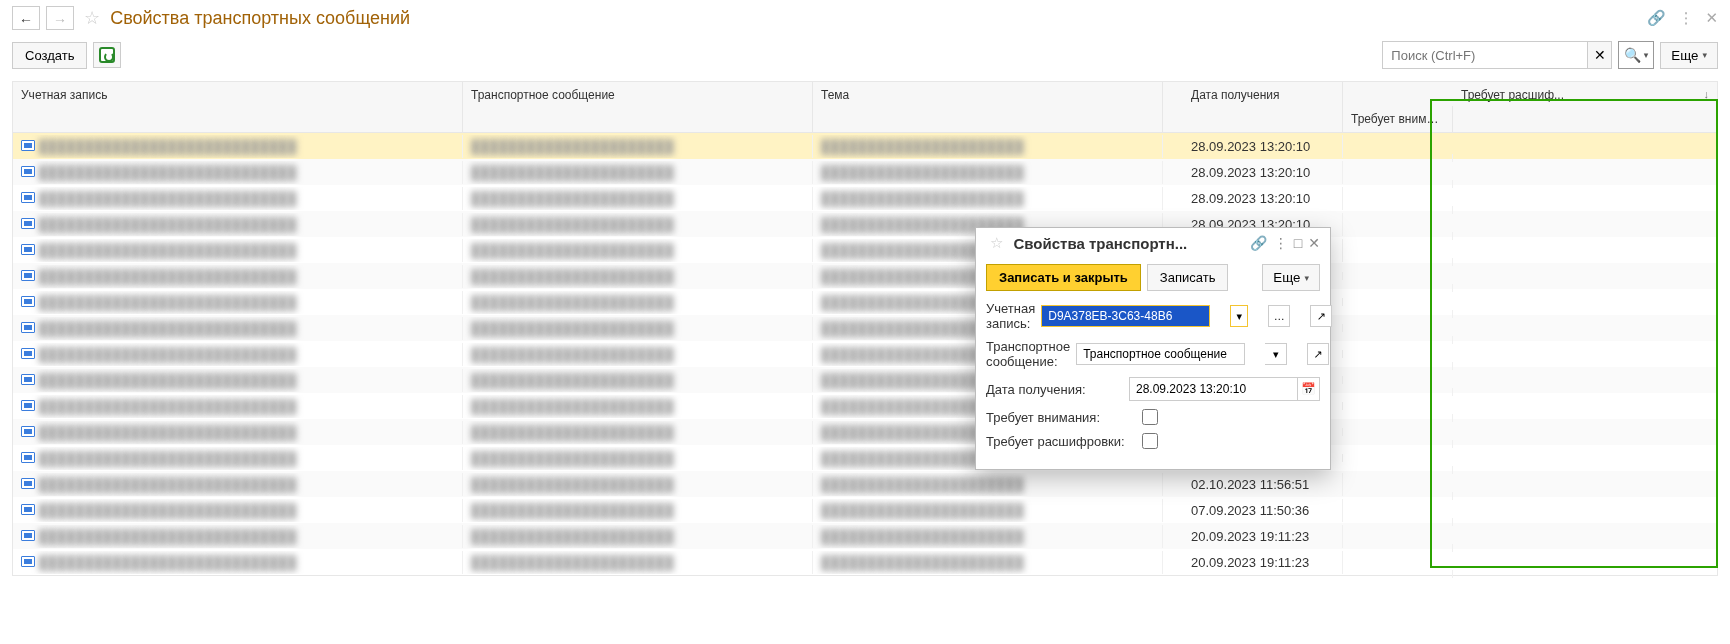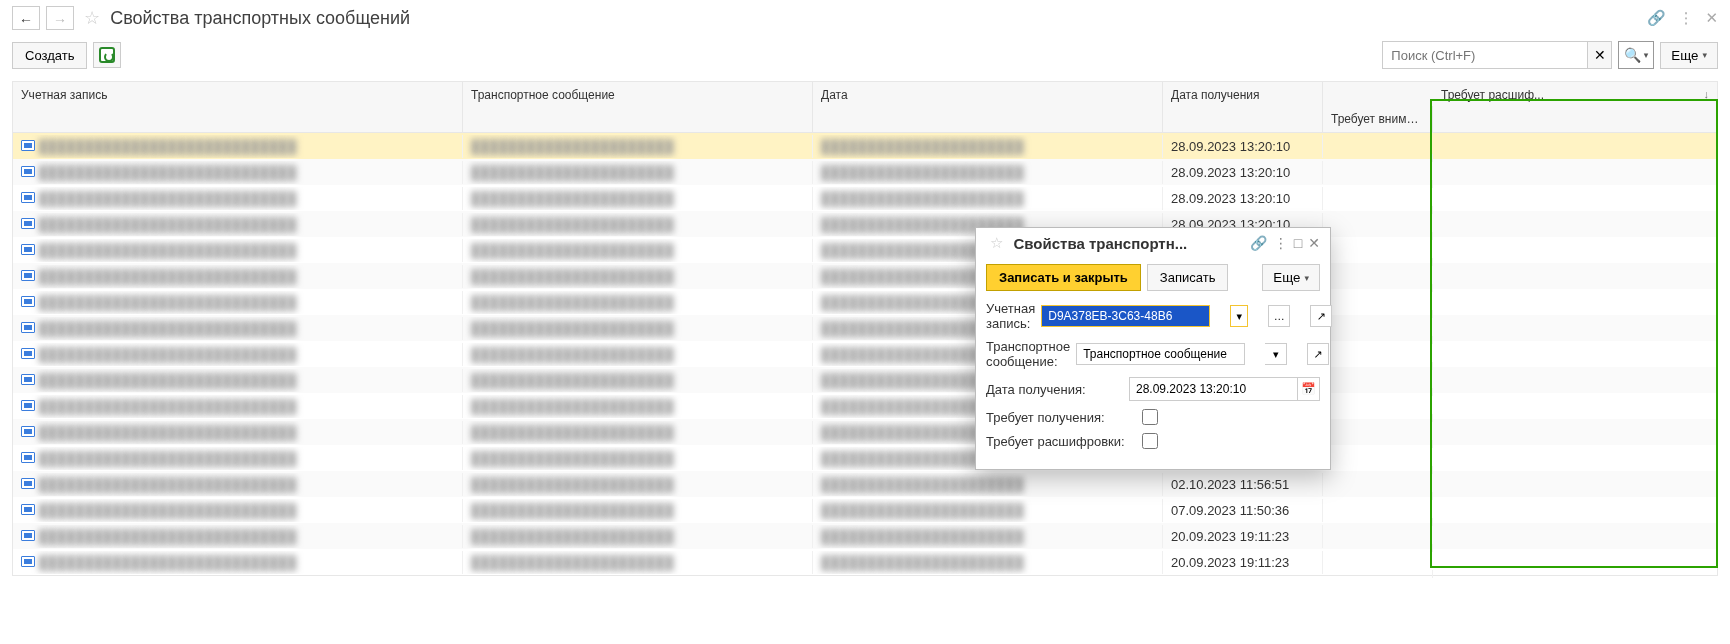--- a/index.html
+++ b/index.html
@@ -33,21 +33,21 @@
 }
 .nav-btn.disabled { color: #bbb; }
 .star-icon {
   font-size: 18px;
   color: #ccc;
   margin: 0 4px;
 }
 .page-title {
   font-size: 18px;
   font-weight: normal;
-  color: #404040;
+  color: #a16207;
   flex: 1;
 }
 .header-right {
   display: flex;
   gap: 12px;
   align-items: center;
   color: #aaa;
 }
 .header-right span { cursor: pointer; font-size: 15px; }
 
@@ -175,21 +175,21 @@
 .blur-cell {
   color: transparent;
   text-shadow: 0 0 6px rgba(150,150,150,0.7);
   user-select: none;
 }
 
 
 .c0 { width: 450px; }
 .c1 { width: 350px; }
 .c2 { width: 350px; }
-.c3 { width: 160px; }
+.c3 { width: 160px; margin-left: 20px; }
 .c4 { width: 110px; margin-top: 24px; }
 .c5 { flex: 1; }
 
 
 .hl-col5 {
   position: absolute;
   top: 99px;
   left: 1430px;
   right: 12px;
   bottom: 76px;
@@ -373,21 +373,21 @@
   <button class="btn-more">
     <span>Еще</span>
     <span class="dd-caret">▾</span>
   </button>
 </div>
 
 <div class="table-wrap">
   <div class="thead">
     <div class="th c0">Учетная запись</div>
     <div class="th c1">Транспортное сообщение</div>
-    <div class="th c2">Дата</div>
+    <div class="th c2">Тема</div>
     <div class="th c3">Дата получения</div>
     <div class="th c4">Требует внимания</div>
     <div class="th c5"><span>Требует расшиф...</span><span class="sort-icon">↓</span></div>
   </div>
   <div class="tbody" id="tbody">
       <div class="tr selected">
         <div class="td c0"><span class="row-icon"></span> <span class="blur-cell">████████████████████████████</span></div>
         <div class="td c1"><span class="blur-cell">██████████████████████</span></div>
         <div class="td c2"><span class="blur-cell">██████████████████████</span></div>
         <div class="td c3">28.09.2023 13:20:10</div>
@@ -568,21 +568,21 @@
     <div class="form-row">
       <div class="form-label">Дата получения:</div>
       <div class="form-field-wrap">
         <div class="field-date">
           <input value="28.09.2023 13:20:10" style="">
           <button class="cal-btn">📅</button>
         </div>
       </div>
     </div>
     <div class="form-row">
-      <div class="form-label">Требует получения:</div>
+      <div class="form-label">Требует внимания:</div>
       <input type="checkbox" class="chk" style="">
     </div>
     <div class="form-row">
       <div class="form-label">Требует расшифровки:</div>
       <input type="checkbox" class="chk hl" style="">
     </div>
   </div>
 </div>
 
 </body></html>

